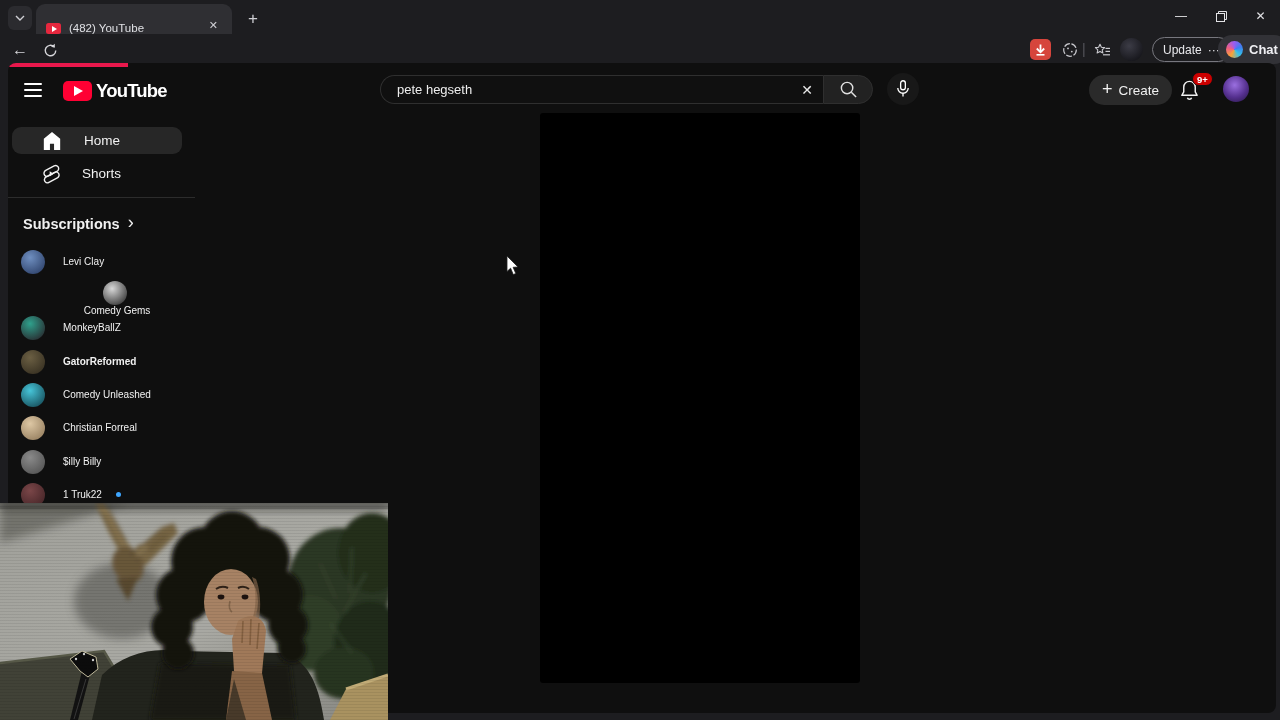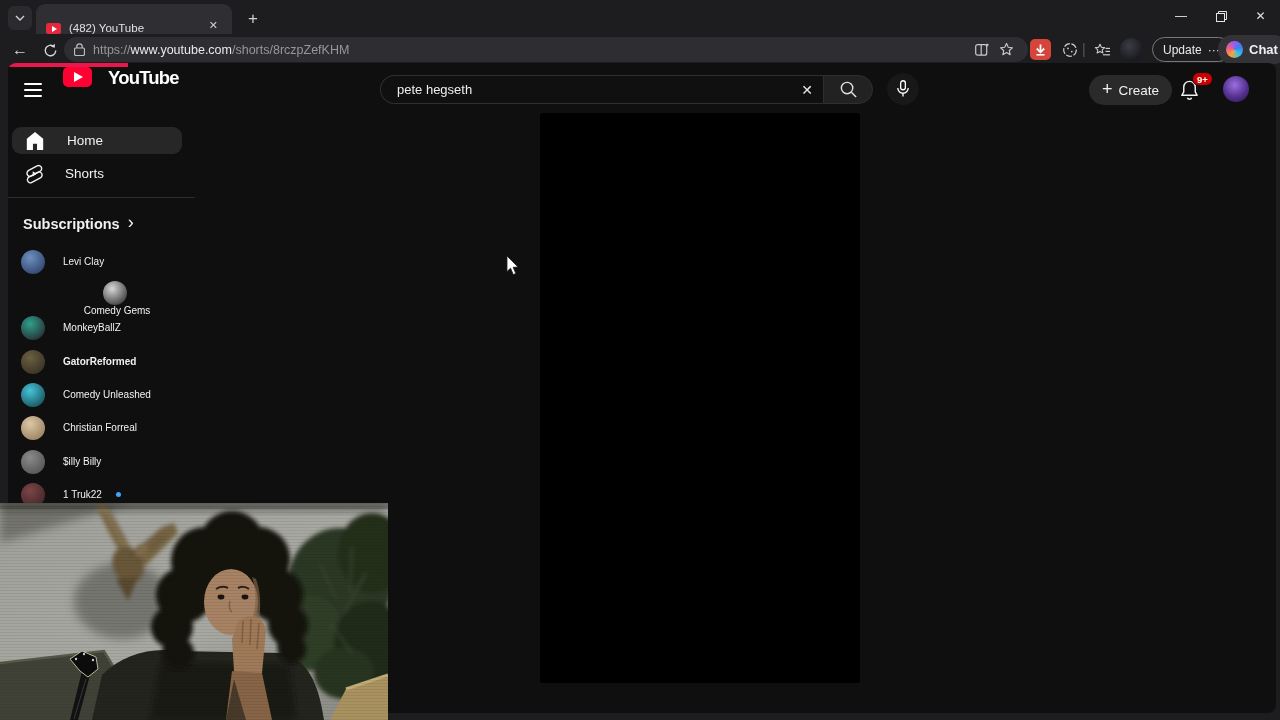--- a/index.html
+++ b/index.html
@@ -44,21 +44,21 @@
   .copilot { width:17px; height:17px; border-radius:50%;
     background:conic-gradient(from 210deg, #f6a436, #ef5e84, #9a5cf0, #3e7df0, #35c3e8, #f6a436); }
 
   
   #page { left:8px; top:63px; width:1268px; height:650px; background:#0f0f0f; border-radius:8px; overflow:hidden; }
   #loadbar { left:0; top:0; width:120px; height:3.5px; background:#e9184c; }
   
   .hamburger { left:13px; top:15px; width:24px; height:24px; display:flex; flex-direction:column;
     justify-content:center; gap:4.5px; padding:0 3px; }
   .hamburger span { display:block; height:1.6px; background:#fff; border-radius:1px; }
-  .yt-logo { left:55px; top:4px; display:flex; align-items:flex-start; gap:16px; }
+  .yt-logo { left:55px; top:17px; display:flex; align-items:center; gap:4px; }
   .yt-logo-badge { width:29px; height:20px; background:#f03; border-radius:5px; position:relative; }
   .yt-logo-badge::after { content:""; position:absolute; left:11px; top:5px; border-left:9px solid #fff;
     border-top:5px solid transparent; border-bottom:5px solid transparent; }
   .yt-wordmark { color:#fff; font-size:18.5px; font-weight:700; letter-spacing:-0.8px; }
   .search-box { left:372px; top:12px; width:443px; height:29px; background:#101010; border:1px solid #2f2f2f;
     border-right:none; border-radius:15px 0 0 15px; display:flex; align-items:center; }
   .search-input { background:transparent; border:none; outline:none; color:#eee; font-size:13px;
     padding-left:16px; flex:1 1 auto; font-family:"Liberation Sans", sans-serif; }
   .clear-btn { width:32px; height:28px; display:flex; align-items:center; justify-content:center;
     color:#eaeaea; font-size:14px; }
@@ -71,21 +71,21 @@
   .create-plus { font-size:18px; font-weight:400; margin-top:-2px; }
   .bell { left:1170px; top:15px; width:24px; height:24px; }
   .badge { left:1184px; top:9px; min-width:21px; height:14px; background:#c00; border-radius:7px;
     color:#fff; font-size:9.5px; font-weight:600; display:flex; align-items:center; justify-content:center;
     padding:0 3px; border:1.5px solid #0f0f0f; }
   .user-avatar { left:1215px; top:13px; width:26px; height:26px; border-radius:50%;
     background:radial-gradient(circle at 45% 35%, #9a6fe0, #55308f 55%, #241640); }
 
   
   .guide-row { left:4px; width:170px; height:27px; border-radius:9px; display:flex; align-items:center; gap:22px;
-    padding-left:13px; color:#f1f1f1; font-size:13.5px; }
+    padding-left:30px; color:#f1f1f1; font-size:13.5px; }
   .guide-row.active { background:#272727; font-weight:500; }
   .guide-divider { left:0; top:134px; width:187px; height:1px; background:#2c2c2c; }
   .subs-header { left:15px; top:152px; display:flex; align-items:center; gap:8px; color:#f1f1f1;
     font-size:14.5px; font-weight:600; }
   .sub-row { left:0; width:200px; height:27px; display:flex; align-items:center; color:#f1f1f1; font-size:10px; }
   .sub-avatar { width:24px; height:24px; border-radius:50%; margin-left:13px; flex:0 0 auto; }
   .sub-name { margin-left:18px; white-space:nowrap; }
   .new-dot { width:5px; height:5px; border-radius:50%; background:#3ea6ff; margin-left:14px; }
 
   
@@ -124,39 +124,20 @@
       </svg>
   </div>
   <div class="abs win-btn" style="left:1241px; width:39px;">✕</div>
 
   <div class="abs nav-btn" style="left:6px;">←</div>
   <div class="abs nav-btn" style="left:36px;">
     <svg width="15" height="15" viewBox="0 0 16 16">
         <path d="M13.6 8a5.6 5.6 0 1 1-1.7-4" fill="none" stroke="#d6d6da" stroke-width="1.5"></path>
         <polygon points="12.6,0.8 12.6,5 8.6,4 " fill="#d6d6da"></polygon>
       </svg>
-  </div>
-  <div class="abs addressbar">
-    <svg width="11" height="13" viewBox="0 0 11 13">
-        <rect x="0.5" y="5" width="10" height="7.5" rx="1.5" fill="none" stroke="#bdbdc2" stroke-width="1.2"></rect>
-        <path d="M2.8 5V3.5a2.7 2.7 0 0 1 5.4 0V5" fill="none" stroke="#bdbdc2" stroke-width="1.2"></path>
-      </svg>
-    <span class="url"><span class="dim">https://</span><span class="host">www.youtube.com</span><span class="dim">/shorts/8rczpZefKHM</span></span>
-    <span class="bar-icon">
-      <svg width="15" height="13" viewBox="0 0 15 13">
-          <rect x="0.7" y="1.7" width="11" height="10.5" rx="2" fill="none" stroke="#c9c9ce" stroke-width="1.2"></rect>
-          <line x1="6.2" y1="1.7" x2="6.2" y2="12.2" stroke="#c9c9ce" stroke-width="1.2"></line>
-          <path d="M12.3 3.2 v-2.5 M11 1.9 h2.6" stroke="#c9c9ce" stroke-width="1.1"></path>
-        </svg>
-    </span>
-    <span class="bar-icon">
-      <svg width="15" height="15" viewBox="0 0 16 16">
-          <path d="M8 1.5 9.9 5.6 14.3 6.1 11 9.1 11.9 13.5 8 11.3 4.1 13.5 5 9.1 1.7 6.1 6.1 5.6 Z" fill="none" stroke="#c9c9ce" stroke-width="1.2" stroke-linejoin="round"></path>
-        </svg>
-    </span>
   </div>
   <div class="abs dl-btn">
     <svg width="11" height="12" viewBox="0 0 11 12">
         <line x1="5.5" y1="0.5" x2="5.5" y2="7.5" stroke="#fff" stroke-width="1.8"></line>
         <polyline points="1.8,4.5 5.5,8.3 9.2,4.5" fill="none" stroke="#fff" stroke-width="1.8"></polyline>
         <line x1="1.5" y1="10.8" x2="9.5" y2="10.8" stroke="#fff" stroke-width="1.6"></line>
       </svg>
   </div>
   <div class="abs toolbar-icon" style="left:1058px;">
     <svg width="16" height="16" viewBox="0 0 16 16">

